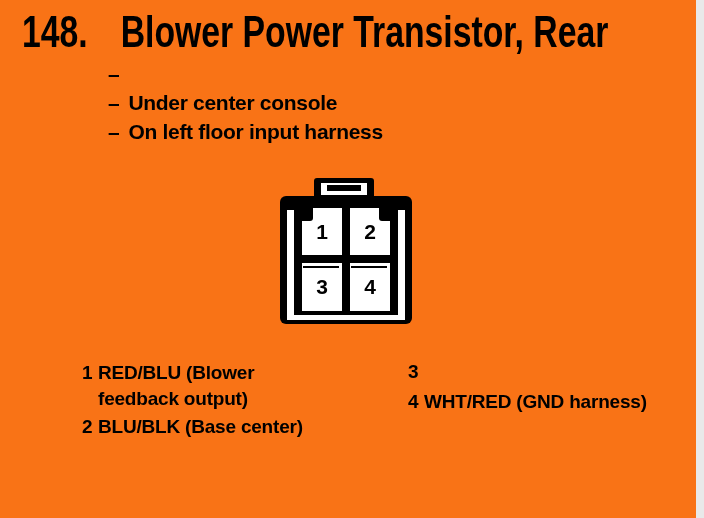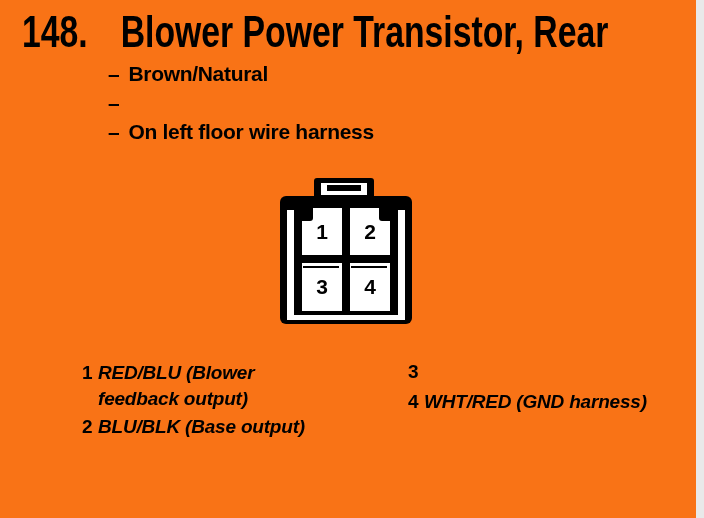--- a/index.html
+++ b/index.html
@@ -124,43 +124,43 @@
     letter-spacing: -0.2px;
   }
   .legend-col.left  { left: 82px;  top: 360px; line-height: 26px; }
   .legend-col.right { left: 408px; top: 358px; line-height: 28px; }
   .legend-item { display: flex; }
   .legend-item + .legend-item { margin-top: 2px; }
   .pin-num {
     flex: 0 0 16px;
     width: 16px;
   }
-  .pin-desc { white-space: pre-line; font-style: italic; }
+  .pin-desc { white-space: pre-line; }
 </style>
 </head>
 <body>
 
 <div class="page">
 
   <div class="title-row">
     <span class="title-num">148.</span>
     <span class="title-text">Blower Power Transistor, Rear</span>
   </div>
 
   <div class="bullets">
     <div class="bullet">
       <span class="dash">–</span>
-      <span>Brown/Natural</span>
     </div>
     <div class="bullet">
       <span class="dash">–</span>
+      <span>Under center console</span>
     </div>
     <div class="bullet">
       <span class="dash">–</span>
-      <span>On left floor wire harness</span>
+      <span>On left floor input harness</span>
     </div>
   </div>
 
   <div class="connector">
     <div class="latch">
       <div class="latch-slot">
         <div class="latch-bar"></div>
       </div>
     </div>
     <div class="housing">
@@ -183,21 +183,21 @@
   </div>
 
   <div class="legend-col left">
     <div class="legend-item">
       <span class="pin-num">1</span>
       <span class="pin-desc">RED/BLU (Blower
 feedback output)</span>
     </div>
     <div class="legend-item">
       <span class="pin-num">2</span>
-      <span class="pin-desc">BLU/BLK (Base output)</span>
+      <span class="pin-desc">BLU/BLK (Base center)</span>
     </div>
   </div>
 
   <div class="legend-col right">
     <div class="legend-item">
       <span class="pin-num">3</span>
     </div>
     <div class="legend-item">
       <span class="pin-num">4</span>
       <span class="pin-desc">WHT/RED (GND harness)</span>

